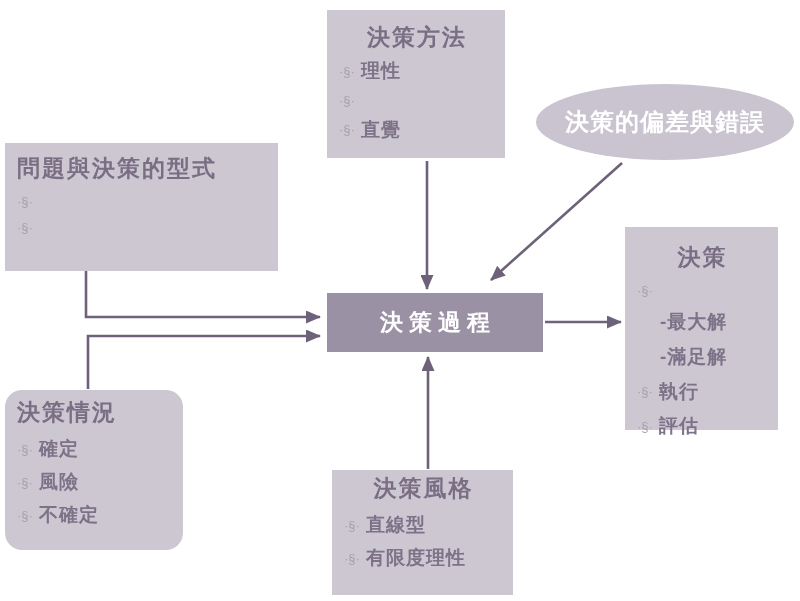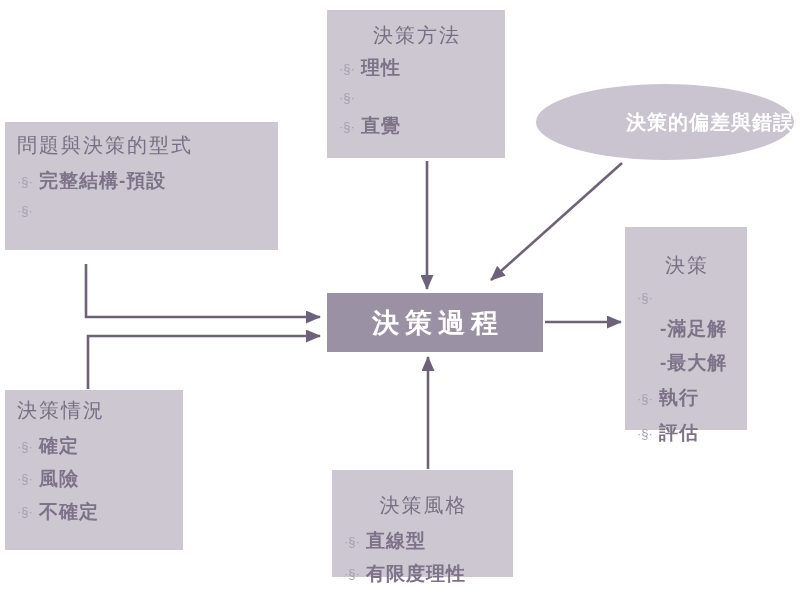--- a/index.html
+++ b/index.html
@@ -25,22 +25,22 @@
     fill: none;
   }
   .box {
     position: absolute;
     background: var(--box-bg, #ccc7d1);
     box-sizing: border-box;
     padding: 12px 10px 8px 12px;
   }
   .box-title {
     color: var(--box-title, #7a6e85);
-    font-size: 20px;
-    font-weight: normal;
+    font-size: 23px;
+    font-weight: bold;
     letter-spacing: 2px;
     line-height: 1.15;
     margin-bottom: 13px;
     white-space: nowrap;
   }
   .box-title.centered { text-align: center; }
   .box-item {
     color: var(--box-item, #7d7288);
     font-size: 19px;
     font-weight: 600;
@@ -57,47 +57,47 @@
     font-weight: normal;
     margin-right: 6px;
     letter-spacing: 0;
     flex: 0 0 auto;
   }
   .box-item.sub { padding-left: 23px; }
 
   
   .n-methods    { left: 327px; top: 10px;  width: 178px; height: 148px; padding-top: 14px; }
   .n-methods .box-title { margin-bottom: 10px; }
-  .n-types      { left: 5px;   top: 122px; width: 273px; height: 128px; }
-  .n-conditions { left: 5px;   top: 390px; width: 178px; height: 160px; padding-top: 9px; }
-  .n-styles     { left: 332px; top: 470px; width: 181px; height: 107px; padding-top: 24px; }
-  .n-decision   { left: 625px; top: 227px; width: 122px; height: 203px; padding-top: 27px; }
+  .n-types      { left: 5px;   top: 143px; width: 273px; height: 128px; }
+  .n-conditions { left: 5px;   top: 390px; width: 178px; height: 160px; padding-top: 9px; border-radius: 17px; }
+  .n-styles     { left: 332px; top: 470px; width: 181px; height: 125px; padding-top: 5px; }
+  .n-decision   { left: 625px; top: 227px; width: 153px; height: 203px; padding-top: 17px; }
   .n-decision .box-item { margin-bottom: 12px; }
 
   .n-process {
     position: absolute;
     left: 327px; top: 293px; width: 216px; height: 59px;
     background: var(--center-bg, #9b91a5);
     color: var(--center-text, #ffffff);
-    font-size: 27px;
+    font-size: 23px;
     font-weight: bold;
     letter-spacing: 6px;
     display: flex; align-items: center; justify-content: center;
     text-indent: 6px;
   }
   .n-biases {
     position: absolute;
     left: 536px; top: 84px; width: 258px; height: 76px;
     background: var(--ellipse-bg, #c9c4cf);
     border-radius: 50%;
     color: var(--ellipse-text, #ffffff);
-    font-size: 20px;
+    font-size: 24px;
     font-weight: bold;
     letter-spacing: 1px;
-    display: flex; align-items: center; justify-content: flex-end;
+    display: flex; align-items: center; justify-content: center;
     white-space: nowrap;
     font-family: Liberation Mono, monospace;
   }
 </style>
 </head>
 <body>
 
 <div class="canvas">
 
   <svg class="arrow-layer" viewBox="0 0 800 601">
@@ -130,21 +130,20 @@
   </div>
 
   <div class="n-biases">
     <span>決策的偏差與錯誤</span>
   </div>
 
   <div class="box n-types">
     <div class="box-title">問題與決策的型式</div>
     <div class="box-item">
       <span class="bullet">·§·</span>
-      <span>完整結構-預設</span>
     </div>
     <div class="box-item">
       <span class="bullet">·§·</span>
     </div>
   </div>
 
   <div class="box n-conditions">
     <div class="box-title">決策情況</div>
     <div class="box-item">
       <span class="bullet">·§·</span>
@@ -175,25 +174,25 @@
       <span>有限度理性</span>
     </div>
   </div>
 
   <div class="box n-decision">
     <div class="box-title centered">決策</div>
     <div class="box-item">
       <span class="bullet">·§·</span>
     </div>
     <div class="box-item sub">
+      <span>-最大解</span>
+    </div>
+    <div class="box-item sub">
       <span>-滿足解</span>
     </div>
-    <div class="box-item sub">
-      <span>-最大解</span>
-    </div>
     <div class="box-item">
       <span class="bullet">·§·</span>
       <span>執行</span>
     </div>
     <div class="box-item">
       <span class="bullet">·§·</span>
       <span>評估</span>
     </div>
   </div>
 

